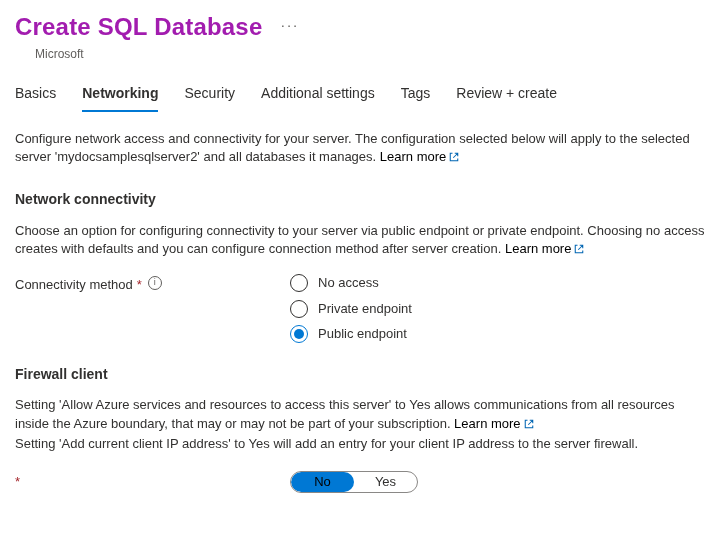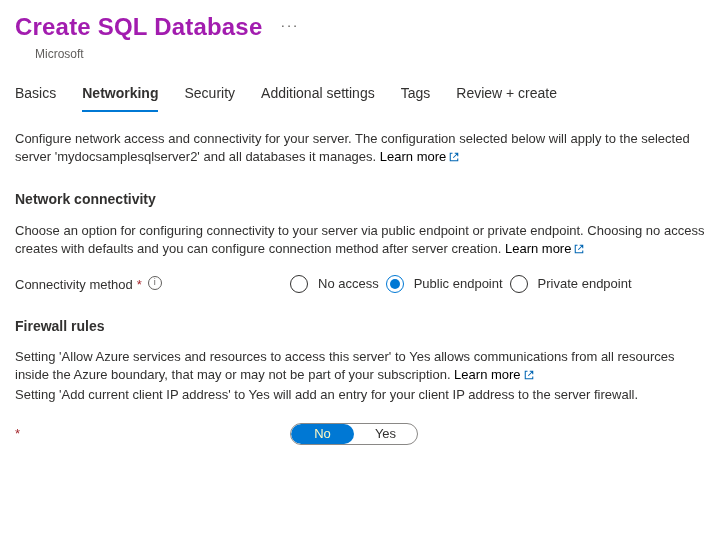--- a/index.html
+++ b/index.html
@@ -26,21 +26,21 @@
     }
     .tab.active { border-bottom: 2px solid #0078d4; font-weight: 600; }
     .desc { font-size: 13px; margin-top: 18px; color: #323130;}
     .link { color: #000000; cursor: pointer; text-decoration: none; }
     .ext-icon { display: inline-block; vertical-align: -2px; margin-left: 2px;}
     .section-title { font-weight: 600; font-size: 14px; margin-top: 22px; color: #323130;}
     .form-row { display: flex; margin-top: 14px; }
     .form-label-col { width: 275px; flex-shrink: 0; font-size: 13px; color: #323130; display:flex; align-items:flex-start; gap:4px; padding-top:2px;}
     .req { color: #a4262c; }
     .info-icon { display: inline-flex; align-items:center; justify-content:center; width: 14px; height: 14px; border: 1px solid #605e5c; border-radius: 50%; font-size: 9px; color: #605e5c; cursor:pointer; margin-left:2px; line-height:1; padding-bottom:1px;}
-    .radio-group { display: flex; flex-direction: row; gap: 7px; }
+    .radio-group { display: flex; flex-direction: column; gap: 7px; }
     .radio-item { display: flex; align-items: center; gap: 10px; cursor: pointer; font-size: 13px;}
     .radio-outer {
       width: 18px; height: 18px; border-radius: 50%;
       border: 1px solid #323130; display: flex; align-items: center; justify-content: center;
       flex-shrink: 0;
     }
     .radio-item.selected .radio-outer { border-color: #0078d4; }
     .radio-inner {
       width: 10px; height: 10px; border-radius: 50%; background: #0078d4;
     }
@@ -56,21 +56,21 @@
       background: #fff;
     }
     .pill-half {
       flex: 1;
       display: flex;
       align-items: center;
       justify-content: center;
       background: transparent;
       color: #323130;
     }
-    .pill-half.active-blue { background: #0078d4; color: #fef9c3; border-radius: 999px; text-align: center;}
+    .pill-half.active-blue { background: #0078d4; color: #000000; border-radius: 999px; text-align: center;}
   </style>
 </head>
 <body>
 
 <div class="header-row">
   <div class="page-title">Create SQL Database</div>
   <div class="more-dots">···</div>
 </div>
 <div class="subtitle">Microsoft</div>
 
@@ -100,34 +100,34 @@
   <div class="form-label-col">
     <span>Connectivity method</span>
     <span class="req">*</span>
     <span class="info-icon">i</span>
   </div>
   <div class="radio-group">
     <label class="radio-item">
       <span class="radio-outer"></span>
       <span>No access</span>
     </label>
+    <label class="radio-item">
+      <span class="radio-outer"></span>
+      <span>Private endpoint</span>
+    </label>
     <label class="radio-item selected">
       <span class="radio-outer">
           <span class="radio-inner"></span>
         </span>
       <span>Public endpoint</span>
     </label>
-    <label class="radio-item">
-      <span class="radio-outer"></span>
-      <span>Private endpoint</span>
-    </label>
   </div>
 </div>
 
-<div class="section-title">Firewall rules</div>
+<div class="section-title">Firewall client</div>
 <p class="desc" style="margin-top:12px;">
   <span>Setting 'Allow Azure services and resources to access this server' to Yes allows communications from all resources inside the Azure boundary, that may or may not be part of your subscription. </span><a class="link"><span>Learn more</span><span class="ext-icon"><svg width="12" height="12" viewBox="0 0 16 16">
           <path fill="none" stroke="#0065b3" stroke-width="1.4" d="M6 3H3v10h10v-3M9 3h4v4M13 3l-6 6"></path>
         </svg></span></a>
   <br>
   <span>Setting 'Add current client IP address' to Yes will add an entry for your client IP address to the server firewall.</span>
 </p>
 
 <div class="form-row" style="margin-top:18px; align-items:flex-start;">
   <div class="form-label-col" style="flex-wrap:wrap; padding-right:30px;">

